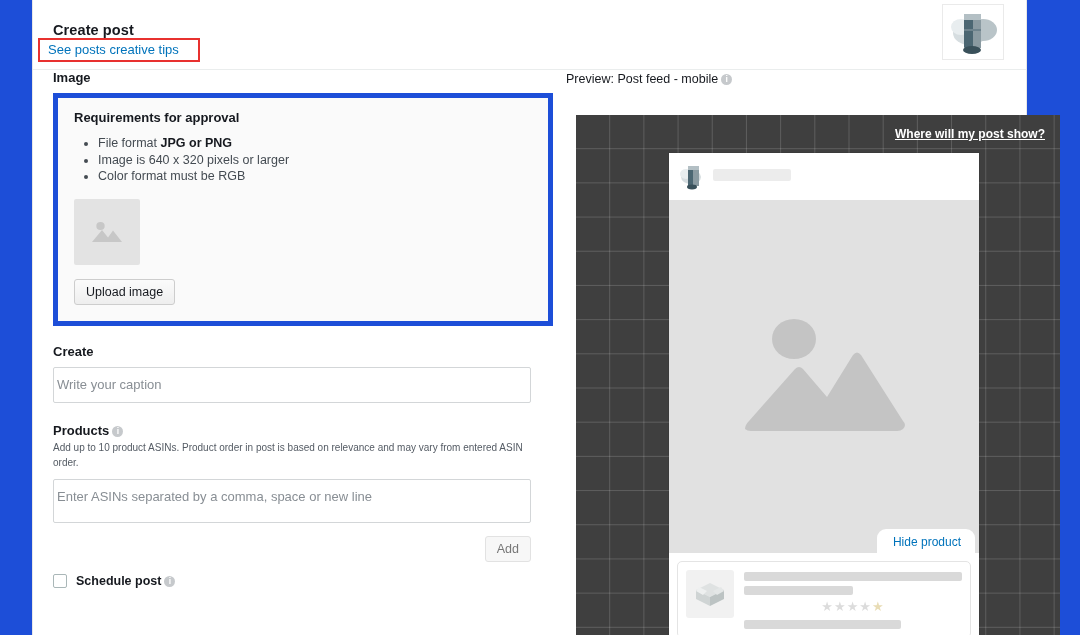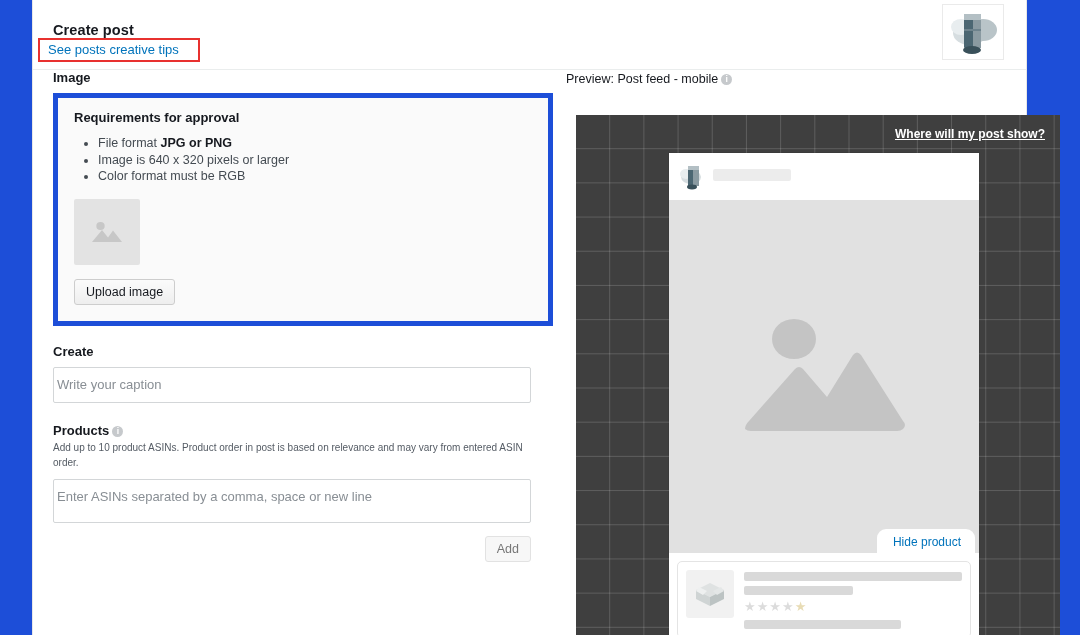--- a/index.html
+++ b/index.html
@@ -246,20 +246,21 @@
     cursor: pointer;
   }
   .phone-card {
     position: absolute;
     left: 93px;
     top: 38px;
     width: 310px;
     bottom: 0;
     background: #ffffff;
     box-shadow: 0 0 0 1px rgba(0,0,0,.06);
+    text-align: center;
   }
   .phone-topbar {
     height: 47px;
     background: #ffffff;
     position: relative;
   }
   .phone-logo {
     position: absolute;
     left: 8px;
     top: 8px;
@@ -389,20 +390,26 @@
           <div class="section-label" style="margin-bottom:2px;">
             <span>Products</span><i class="info-icon">i</i>
           </div>
           <div class="help-text">Add up to 10 product ASINs. Product order in post is based on relevance and may vary from entered ASIN order.</div>
           <textarea class="text-input asin-input" placeholder="Enter ASINs separated by a comma, space or new line" style=""></textarea>
           <div class="add-row">
             <button class="btn btn-plain">Add</button>
           </div>
         </div>
 
+        <div class="schedule-row">
+          <div class="checkbox"></div>
+          <div class="schedule-label">
+            <span>Schedule post</span><i class="info-icon">i</i>
+          </div>
+        </div>
       </div>
 
       <div class="col-right">
         <div class="preview-head">
           <b>Preview:</b>
           <span>Post feed - mobile</span><i class="info-icon">i</i>
         </div>
 
         <div class="preview-stage">
           <a class="where-link">Where will my post show?</a>

